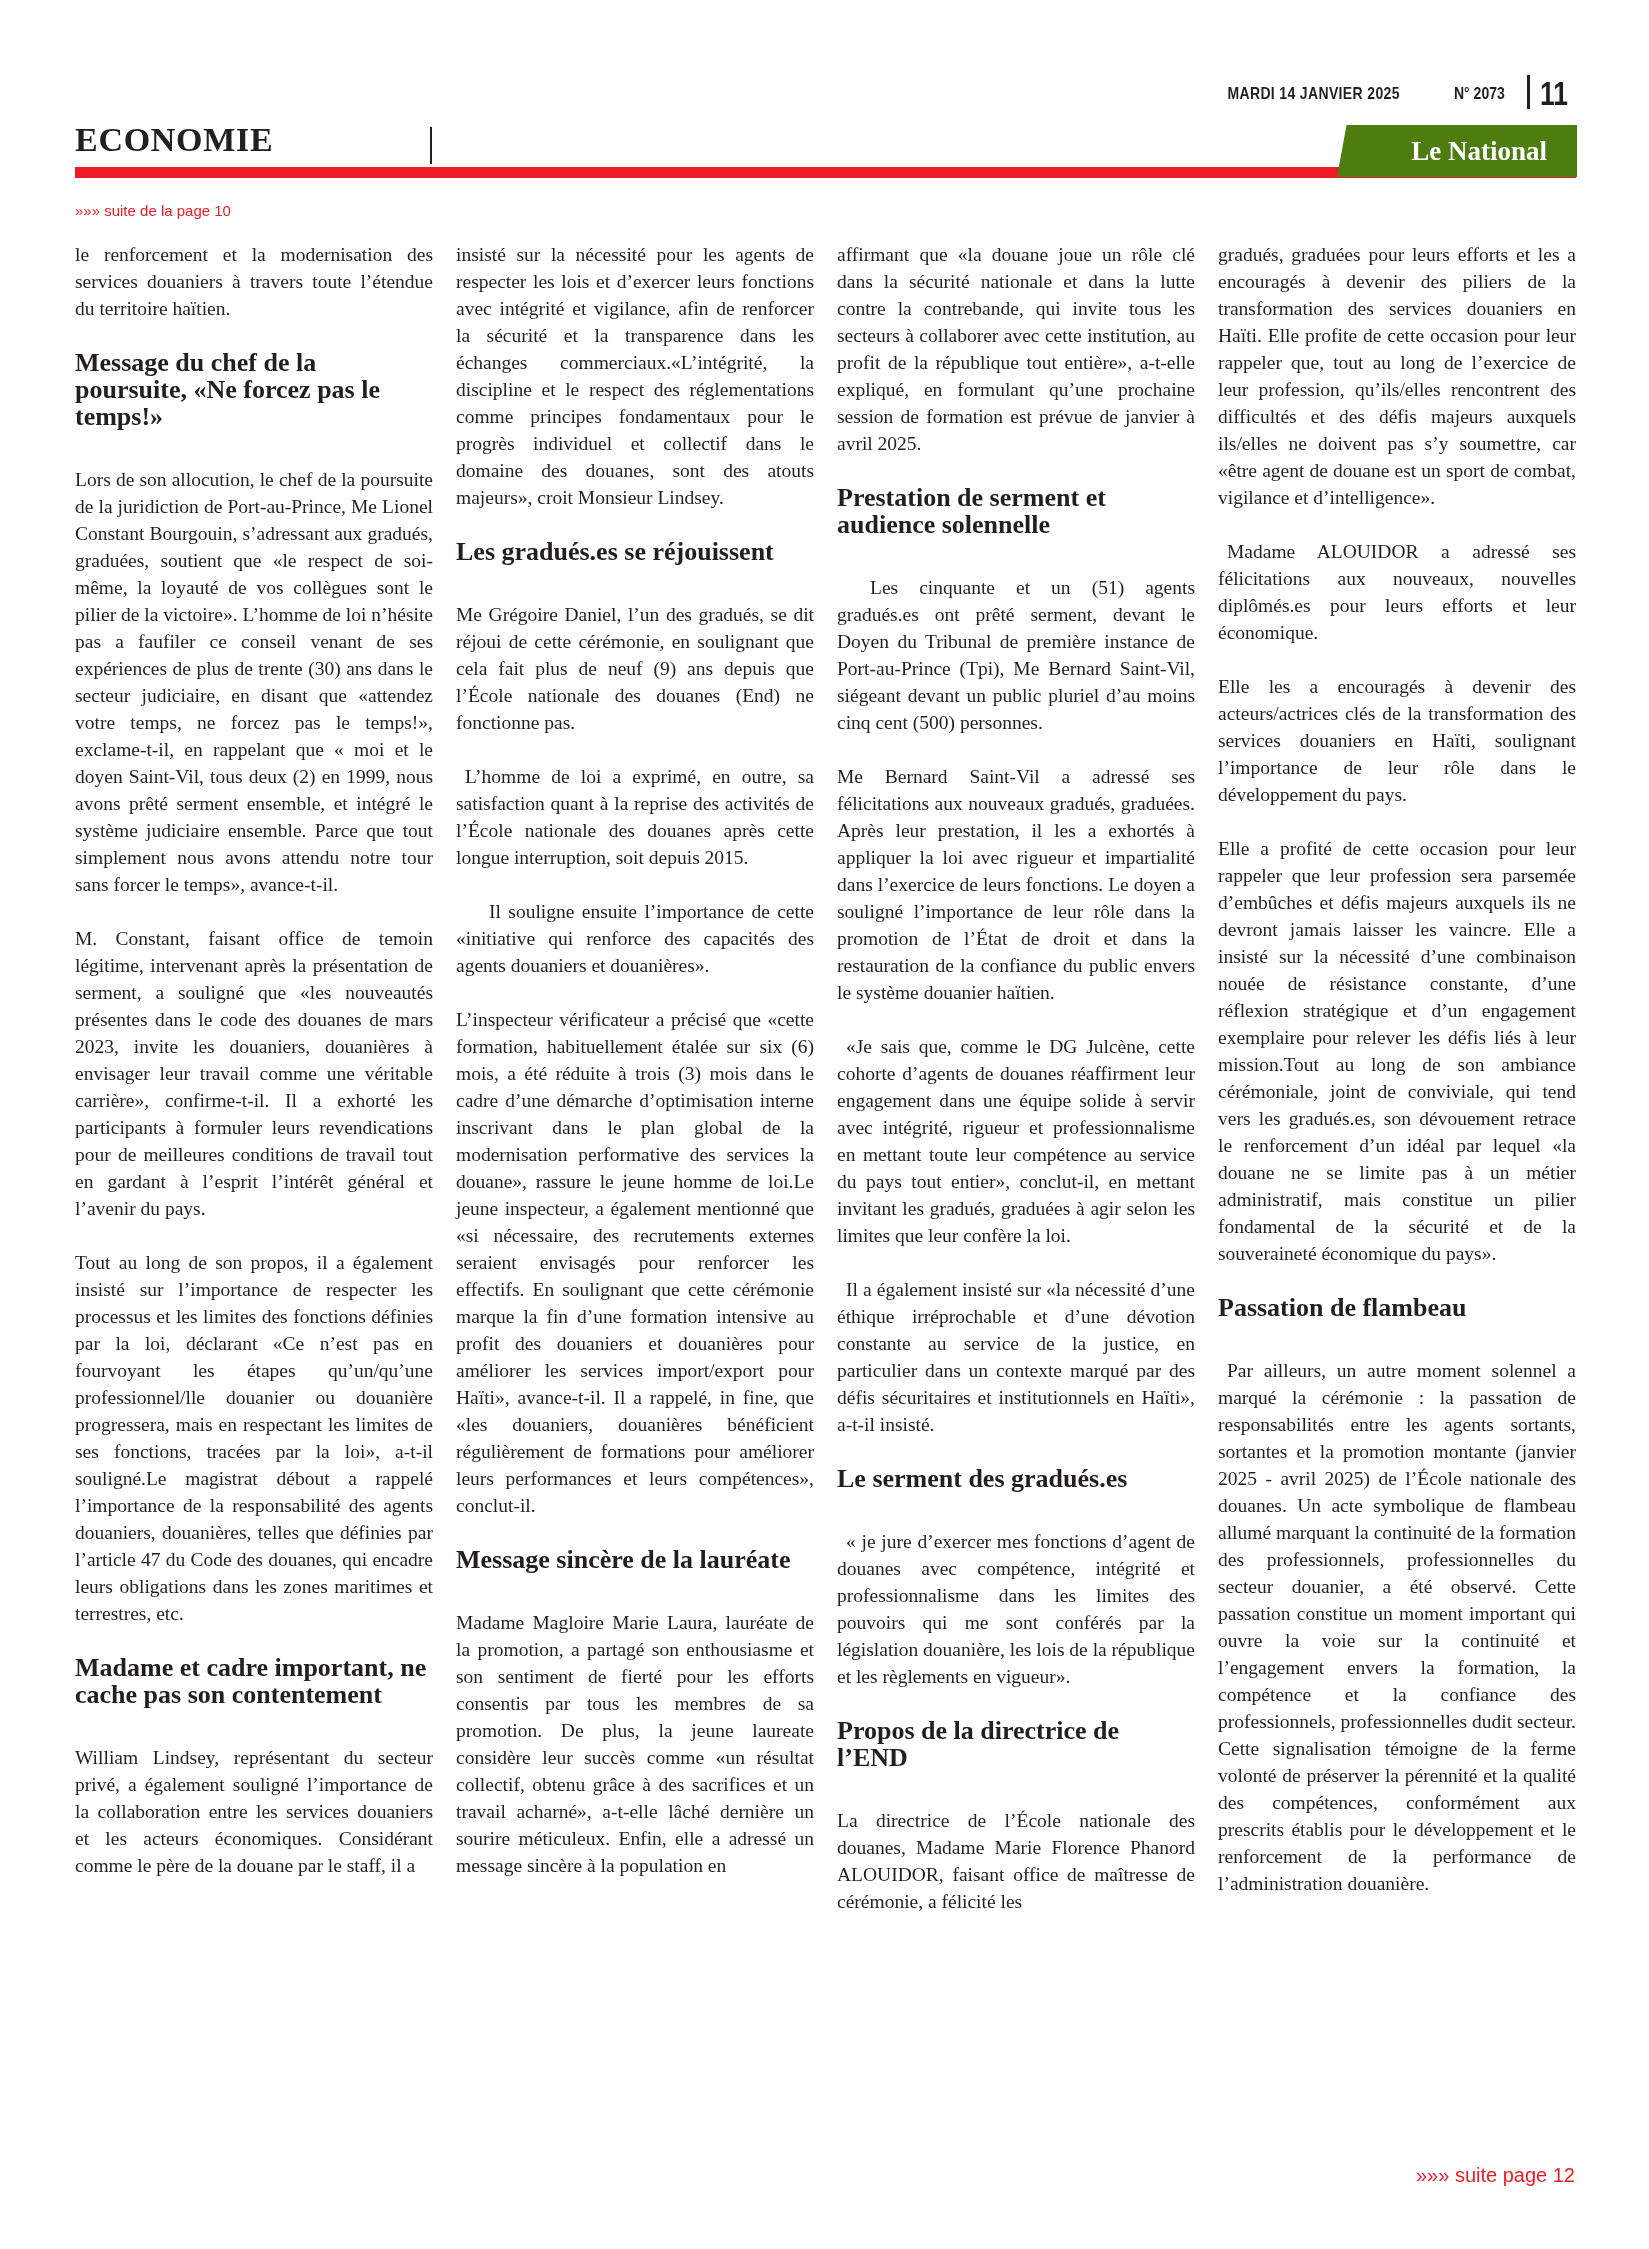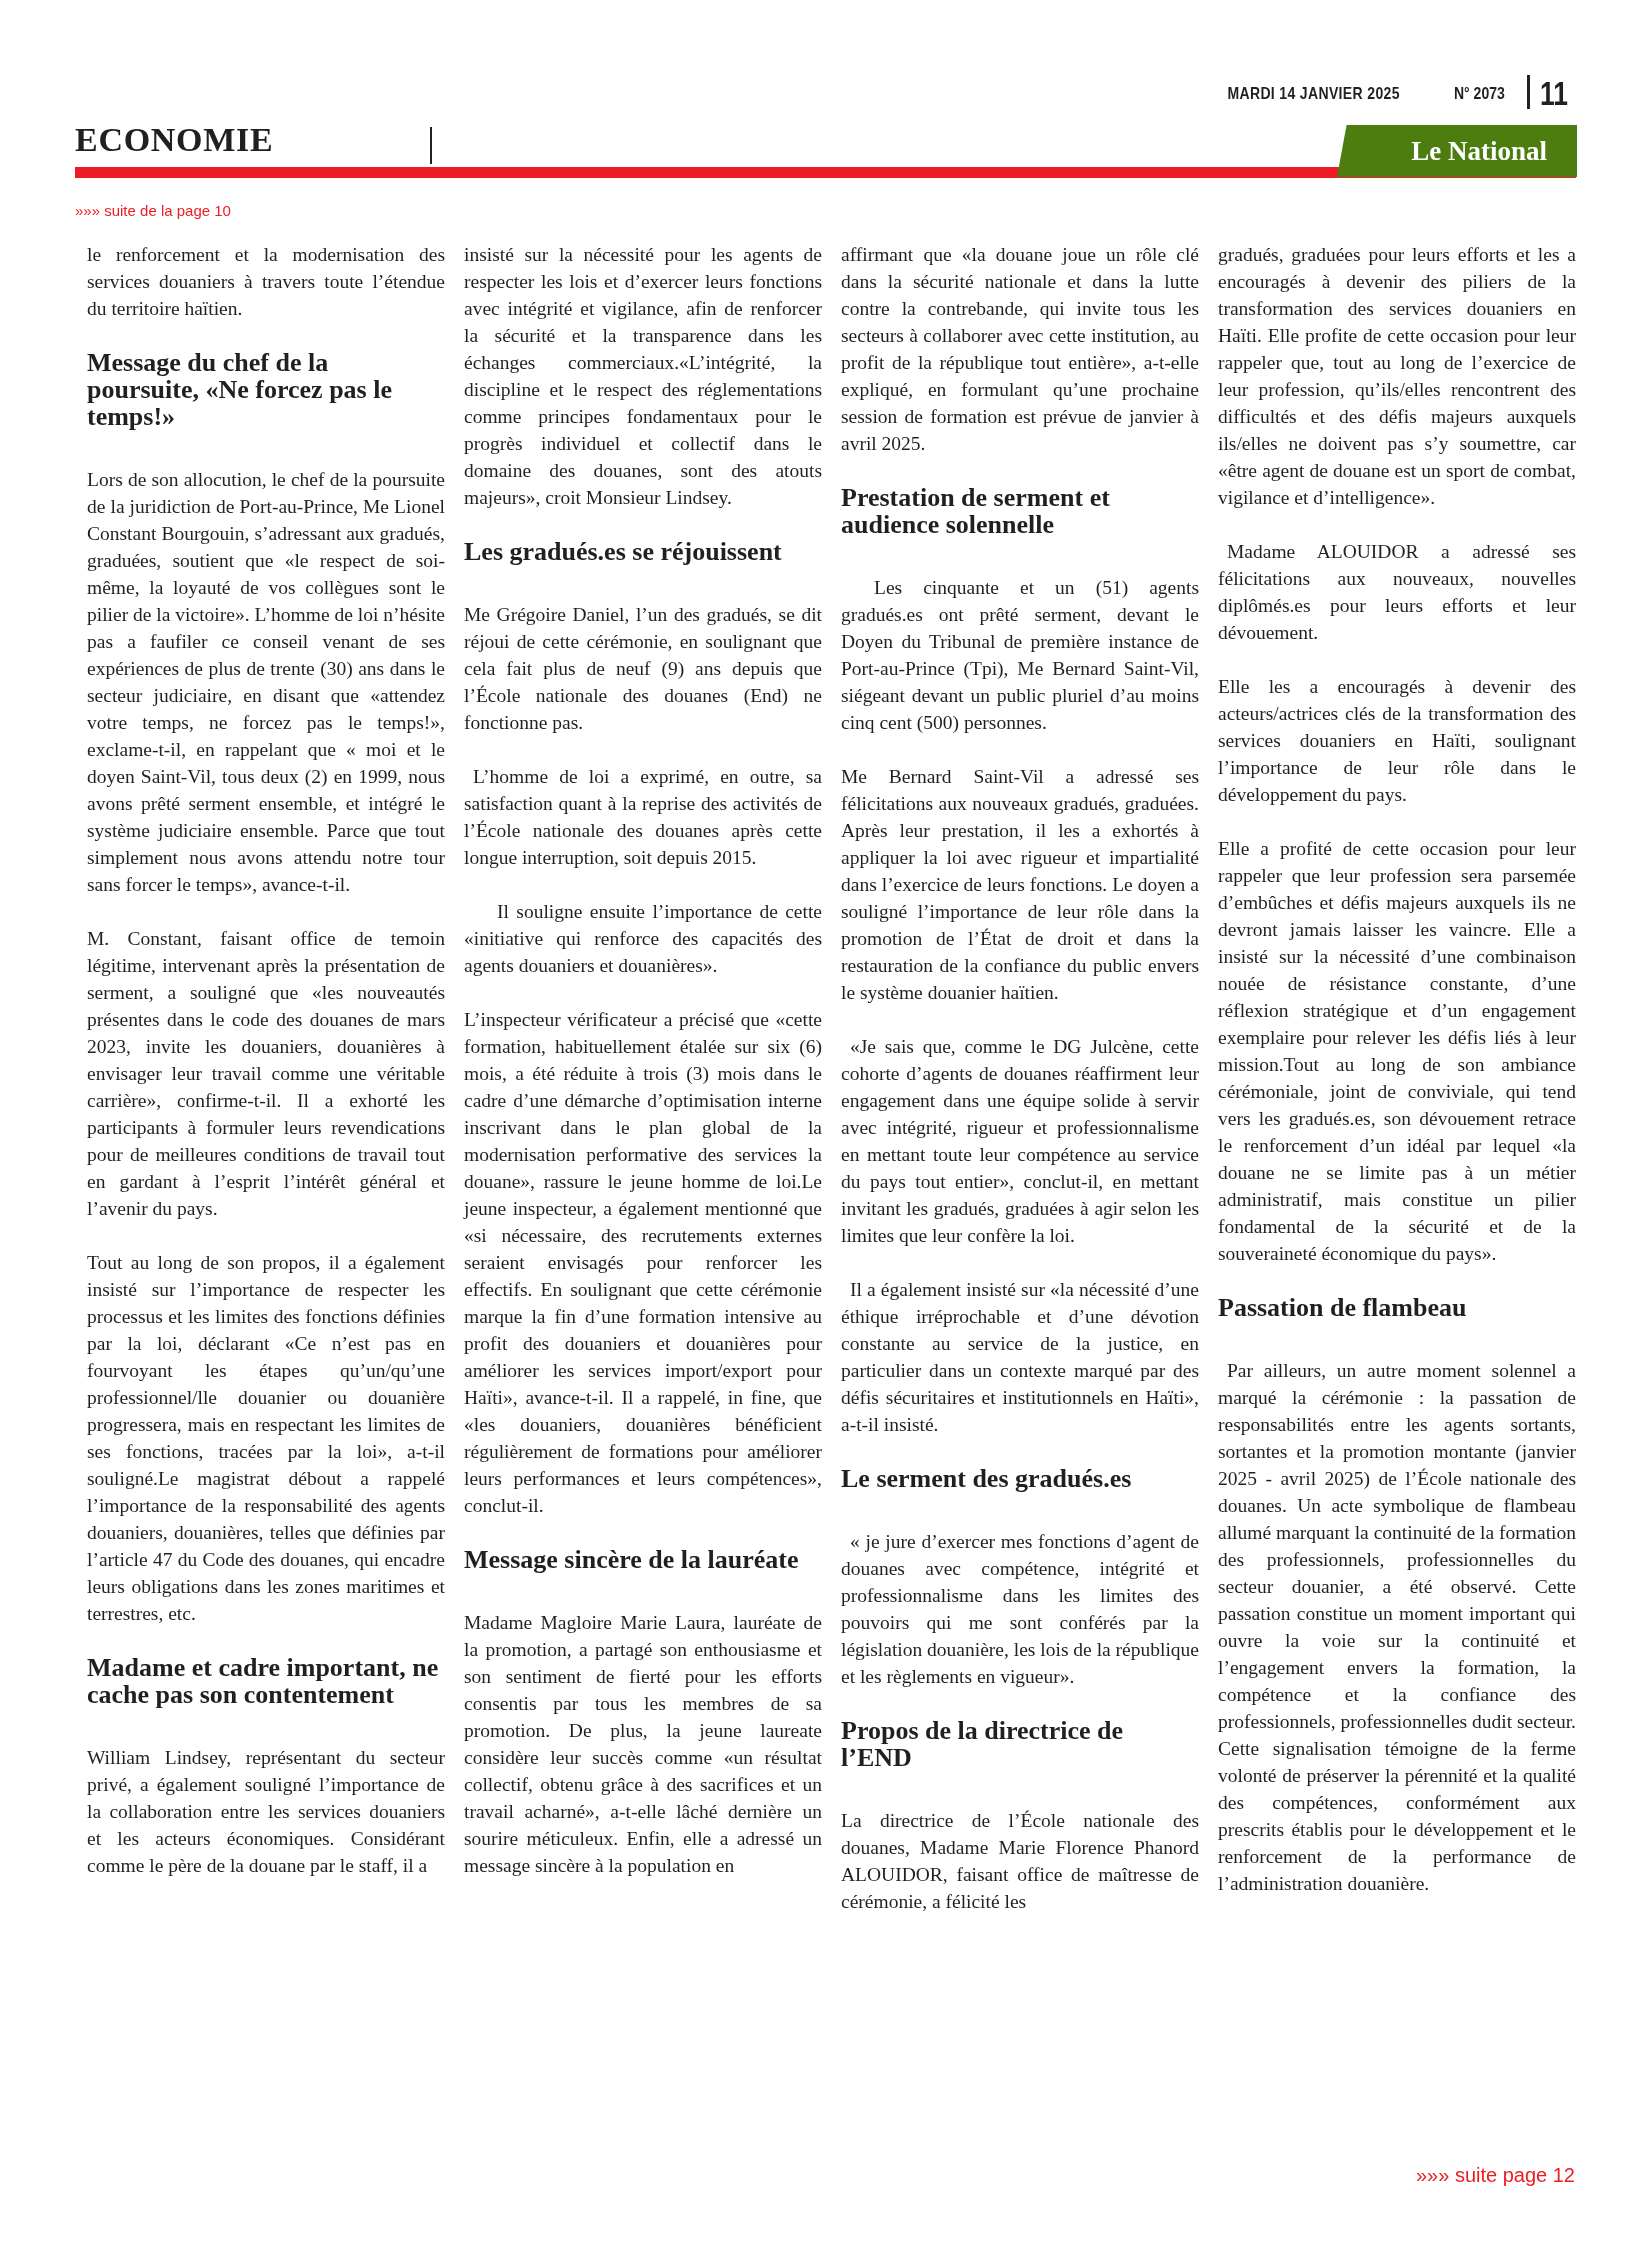--- a/index.html
+++ b/index.html
@@ -11,21 +11,21 @@
     .pagenum-bar { width: 2.2px; height: 34px; background: #231f20; margin-right: 10.5px; }
     .pagenum { font-size: 33px; line-height: 30px; transform: scaleX(0.8); transform-origin: left bottom; }
     .section { position: absolute; left: 75px; top: 121px; font-family: "Liberation Serif", serif; font-weight: bold; font-size: 34px; letter-spacing: 0.7px; }
     .section-divider { position: absolute; left: 430px; top: 127px; width: 2.2px; height: 37px; background: #231f20; }
     .redbar { position: absolute; left: 75px; top: 167px; width: 1501px; height: 10.5px; background: #ed1c24; }
     .brand { position: absolute; top: 125px; right: 73px; width: 240px; height: 52px; background: #4d7c0f; clip-path: polygon(4% 0, 100% 0, 100% 100%, 0 100%); display: flex; align-items: center; justify-content: flex-end; padding-right: 30px; box-sizing: border-box; }
     .brand span { color: #fff; font-family: "Liberation Serif", serif; font-weight: bold; font-size: 27px; }
     .cont-from { position: absolute; left: 75px; top: 202px; font-family: "Liberation Sans", sans-serif; font-size: 15px; color: #ed1c24; }
     .cont-to { position: absolute; right: 75px; top: 2164px; font-family: "Liberation Sans", sans-serif; font-size: 20px; color: #ed1c24; }
     .columns { position: absolute; top: 241px; left: 75px; width: 1501px; height: 1912px; display: flex; justify-content: space-between; }
-    .col { width: 358px; font-family: "Liberation Serif", serif; font-size: 19.5px; line-height: 27px; text-align: justify; hyphens: auto; margin-left: 12px; }
+    .col { width: 358px; font-family: "Liberation Serif", serif; font-size: 19.5px; line-height: 27px; text-align: justify; hyphens: auto; }
     .col p { margin: 0 0 27px 0; }
     .col h2 { font-family: "Liberation Serif", serif; font-weight: bold; font-size: 26px; line-height: 27px; margin: 27px 0 36px 0; text-align: left; }
     .col p.indent { text-indent: 9px; }
     .col p.indent2 { text-indent: 33px; }
   </style>
 </head>
 <body>
 
 <div class="topline">
   <span class="date">MARDI  14 JANVIER  2025</span>
@@ -72,21 +72,21 @@
       <p>Me Bernard Saint-Vil a adressé ses félicitations aux nouveaux gradués, graduées. Après leur prestation, il les a exhortés à appliquer la loi avec rigueur et impartialité dans l’exercice de leurs fonctions. Le doyen a souligné l’importance de leur rôle dans la promotion de l’État de droit et dans la restauration de la confiance du public envers le système douanier haïtien.</p>
       <p class="indent">«Je sais que, comme le DG Julcène, cette cohorte d’agents de douanes réaffirment leur engagement dans une équipe solide à servir avec intégrité, rigueur et professionnalisme en mettant toute leur compétence au service du pays tout entier», conclut-il, en mettant invitant les gradués, graduées à agir selon les limites que leur confère la loi.</p>
       <p class="indent">Il a également insisté sur «la nécessité d’une éthique irréprochable et d’une dévotion constante au service de la justice, en particulier dans un contexte marqué par des défis sécuritaires et institutionnels en Haïti», a-t-il insisté.</p>
       <h2>Le serment des gradués.es</h2>
       <p class="indent">« je jure d’exercer mes fonctions d’agent de douanes avec compétence, intégrité et professionnalisme dans les limites des pouvoirs qui me sont conférés par la législation douanière, les lois de la république et les règlements en vigueur».</p>
       <h2>  Propos de la directrice de l’END</h2>
       <p>La directrice de l’École nationale des douanes, Madame Marie Florence Phanord ALOUIDOR, faisant office de maîtresse de cérémonie, a félicité les</p>
     </div>
   <div class="col">
       <p>gradués, graduées pour leurs efforts et les a encouragés à devenir des piliers de la transformation des services douaniers en Haïti. Elle profite de cette occasion pour leur rappeler que, tout au long de l’exercice de leur profession, qu’ils/elles rencontrent des difficultés et des défis majeurs auxquels ils/elles ne doivent pas s’y soumettre, car «être agent de douane est un sport de combat, vigilance et d’intelligence».</p>
-      <p class="indent">Madame ALOUIDOR a adressé ses félicitations aux nouveaux, nouvelles diplômés.es pour leurs efforts et leur dévouement.</p>
+      <p class="indent">Madame ALOUIDOR a adressé ses félicitations aux nouveaux, nouvelles diplômés.es pour leurs efforts et leur économique.</p>
       <p>Elle les a encouragés à devenir des acteurs/actrices clés de la transformation des services douaniers en Haïti, soulignant l’importance de leur rôle dans le développement du pays.</p>
       <p>Elle a profité de cette occasion pour leur rappeler que leur profession sera parsemée d’embûches et défis majeurs auxquels ils ne devront jamais laisser les vaincre. Elle a insisté sur la nécessité d’une combinaison nouée de résistance constante, d’une réflexion stratégique et d’un engagement exemplaire pour relever les défis liés à leur mission.Tout au long de son ambiance cérémoniale, joint de conviviale, qui tend vers  les gradués.es, son dévouement retrace le renforcement d’un idéal par lequel «la douane ne se limite pas à un métier administratif, mais constitue un pilier fondamental de la sécurité et de la souveraineté économique du pays».</p>
       <h2> Passation de flambeau</h2>
       <p class="indent">Par ailleurs, un autre moment solennel a marqué la cérémonie : la passation de responsabilités entre les agents sortants, sortantes et la promotion montante (janvier 2025 - avril 2025) de l’École nationale des douanes.  Un acte symbolique de flambeau allumé marquant la continuité de la formation des professionnels, professionnelles du secteur douanier, a été observé. Cette passation constitue un moment important qui ouvre la voie sur la continuité et l’engagement envers la formation, la compétence et la confiance des professionnels, professionnelles dudit secteur. Cette signalisation témoigne de la ferme volonté de préserver la pérennité et la qualité des compétences, conformément aux prescrits établis pour le développement et le renforcement de la performance de l’administration douanière.</p>
     </div>
 </div>
 
 <div class="cont-to">»»» suite  page  12</div>
 
 

